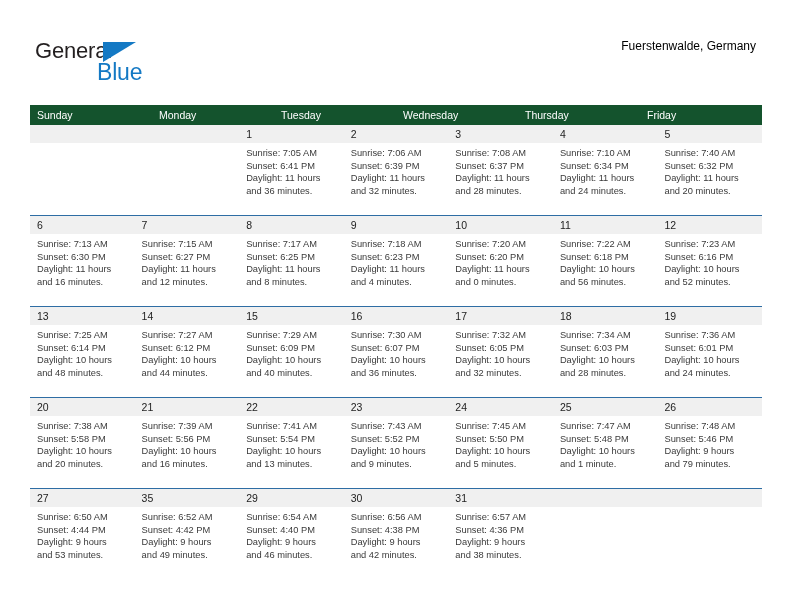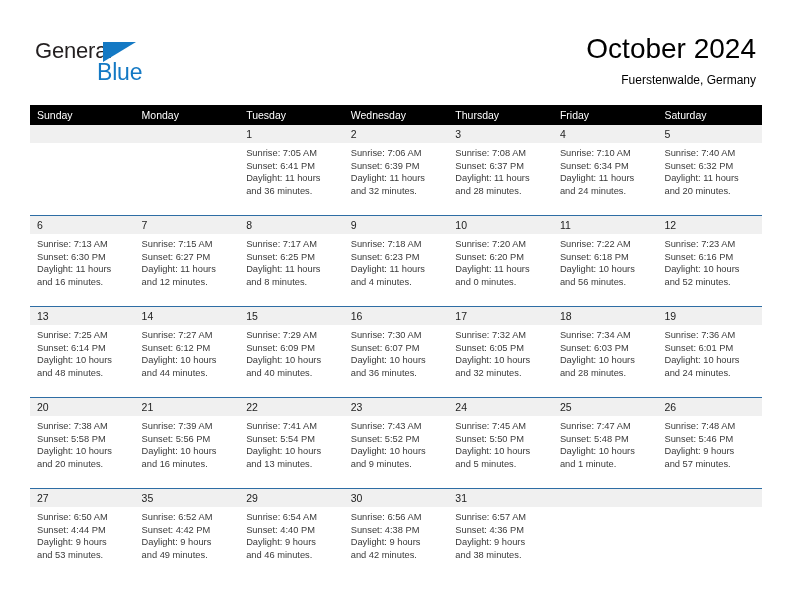--- a/index.html
+++ b/index.html
@@ -93,21 +93,21 @@
   
   .calendar {
     position: absolute;
     left: 30px;
     top: 105px;
     width: 732px;
   }
 
   .dow-row {
     display: flex;
-    background: #000000;
+    background: #14532d;
     height: 20px;
   }
   .dow-cell {
     flex: 1 1 0;
     color: #ffffff;
     font-size: 10.5px;
     line-height: 20px;
     padding-left: 7px;
     box-sizing: border-box;
     white-space: nowrap;
@@ -165,36 +165,34 @@
 
   <div class="header">
 
     <div class="logo">
       <span class="logo-general">General</span>
       <span class="logo-tri"></span>
       <span class="logo-blue">Blue</span>
     </div>
 
     <div class="title-block">
-      <div class="cal-title">October 2024</div>
       <div class="cal-subtitle">Fuerstenwalde, Germany</div>
     </div>
 
   </div>
 
   <div class="calendar">
 
     <div class="dow-row">
       <div class="dow-cell">Sunday</div>
       <div class="dow-cell">Monday</div>
       <div class="dow-cell">Tuesday</div>
       <div class="dow-cell">Wednesday</div>
       <div class="dow-cell">Thursday</div>
       <div class="dow-cell">Friday</div>
-      <div class="dow-cell">Saturday</div>
     </div>
 
     <div id="weeks-container">
         <div class="week">
           <div class="day-cell empty">
             <div class="day-num-band">
               <span class="day-num"></span>
             </div>
             <div class="day-body"></div>
           </div>
@@ -486,21 +484,21 @@
             </div>
           </div>
           <div class="day-cell">
             <div class="day-num-band">
               <span class="day-num">26</span>
             </div>
             <div class="day-body">
               <div class="day-line">Sunrise: 7:48 AM</div>
               <div class="day-line">Sunset: 5:46 PM</div>
               <div class="day-line">Daylight: 9 hours</div>
-              <div class="day-line">and 57 minutes.</div>
+              <div class="day-line">and 79 minutes.</div>
             </div>
           </div>
         </div>
         <div class="week">
           <div class="day-cell">
             <div class="day-num-band">
               <span class="day-num">27</span>
             </div>
             <div class="day-body">
               <div class="day-line">Sunrise: 6:50 AM</div>

